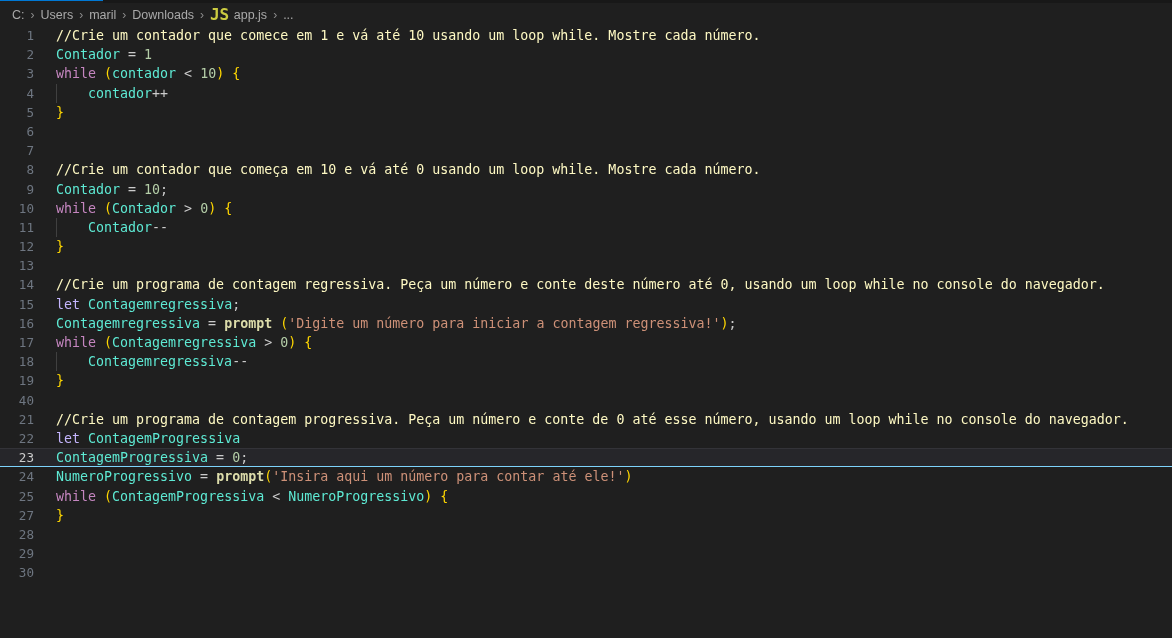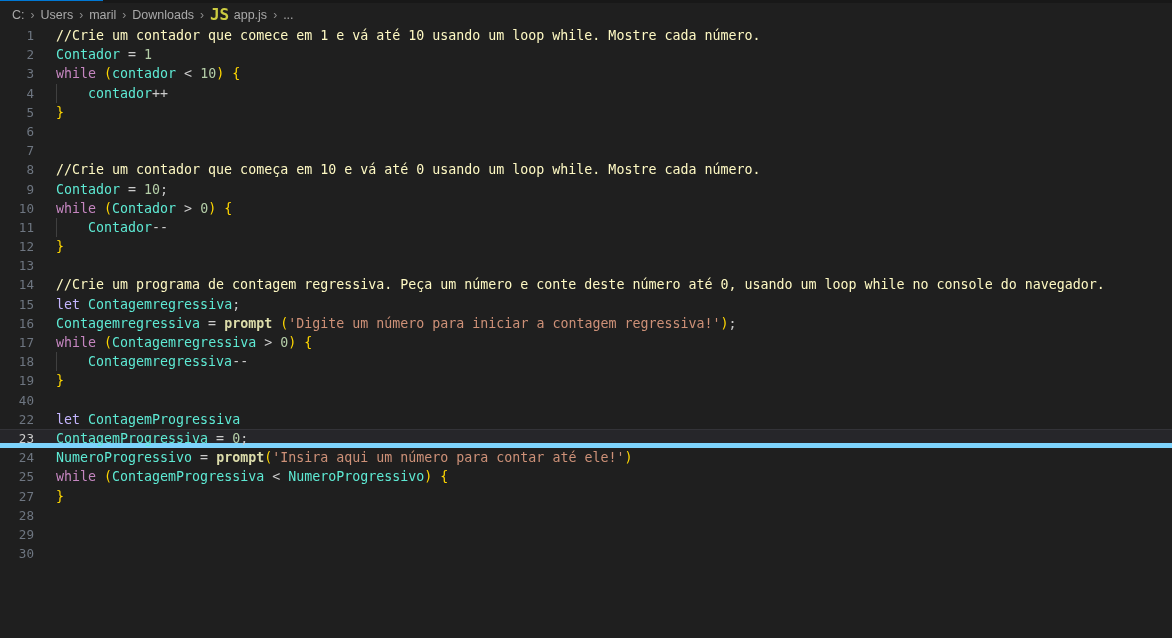--- a/index.html
+++ b/index.html
@@ -79,21 +79,21 @@
     position: relative;
     height: 19.2px;
     line-height: 19.2px;
     display: flex;
     white-space: pre;
     font-size: 13.3px;
   }
   .line.current {
     background: #26262a;
     border-top: 1px solid #333338;
-    border-bottom: 5px solid #7dd3fc;
+    border-bottom: 1px solid #7dd3fc;
     height: 19.2px;
     line-height: 17.2px;
   }
   .lineno {
     width: 34px;
     min-width: 34px;
     text-align: right;
     color: #6e7681;
     font-size: 12.6px;
     font-family: "DejaVu Sans Mono", monospace;
@@ -168,20 +168,21 @@
     <div class="line"><div class="lineno">11</div><div class="gutter-pad"></div><div class="code"><span class="t-default">    </span><span class="t-var">Contador</span><span class="t-default">--</span></div><div class="iguide"></div></div>
     <div class="line"><div class="lineno">12</div><div class="gutter-pad"></div><div class="code"><span class="t-br1">}</span></div></div>
     <div class="line"><div class="lineno">13</div><div class="gutter-pad"></div><div class="code">&nbsp;</div></div>
     <div class="line"><div class="lineno">14</div><div class="gutter-pad"></div><div class="code"><span class="t-comment">//Crie um programa de contagem regressiva. Peça um número e conte deste número até 0, usando um loop while no console do navegador.</span></div></div>
     <div class="line"><div class="lineno">15</div><div class="gutter-pad"></div><div class="code"><span class="t-keyword">let</span><span class="t-default"> </span><span class="t-var">Contagemregressiva</span><span class="t-default">;</span></div></div>
     <div class="line"><div class="lineno">16</div><div class="gutter-pad"></div><div class="code"><span class="t-var">Contagemregressiva</span><span class="t-default"> = </span><span class="t-func">prompt</span><span class="t-default"> </span><span class="t-br1">(</span><span class="t-str">'Digite um número para iniciar a contagem regressiva!'</span><span class="t-br1">)</span><span class="t-default">;</span></div></div>
     <div class="line"><div class="lineno">17</div><div class="gutter-pad"></div><div class="code"><span class="t-control">while</span><span class="t-default"> </span><span class="t-br1">(</span><span class="t-var">Contagemregressiva</span><span class="t-default"> &gt; </span><span class="t-num">0</span><span class="t-br1">)</span><span class="t-default"> </span><span class="t-br1">{</span></div></div>
     <div class="line"><div class="lineno">18</div><div class="gutter-pad"></div><div class="code"><span class="t-default">    </span><span class="t-var">Contagemregressiva</span><span class="t-default">--</span></div><div class="iguide"></div></div>
     <div class="line"><div class="lineno">19</div><div class="gutter-pad"></div><div class="code"><span class="t-br1">}</span></div></div>
     <div class="line"><div class="lineno">40</div><div class="gutter-pad"></div><div class="code">&nbsp;</div></div>
+    <div class="line"><div class="lineno">21</div><div class="gutter-pad"></div><div class="code"><span class="t-comment">//Crie um programa de contagem progressiva. Peça um número e conte de 0 até esse número, usando um loop while no console do navegador.</span></div></div>
     <div class="line"><div class="lineno">22</div><div class="gutter-pad"></div><div class="code"><span class="t-keyword">let</span><span class="t-default"> </span><span class="t-var">ContagemProgressiva</span></div></div>
     <div class="line current"><div class="lineno">23</div><div class="gutter-pad"></div><div class="code"><span class="t-var">ContagemProgressiva</span><span class="t-default"> = </span><span class="t-num">0</span><span class="t-default">;</span></div></div>
     <div class="line"><div class="lineno">24</div><div class="gutter-pad"></div><div class="code"><span class="t-var">NumeroProgressivo</span><span class="t-default"> = </span><span class="t-func">prompt</span><span class="t-br1">(</span><span class="t-str">'Insira aqui um número para contar até ele!'</span><span class="t-br1">)</span></div></div>
     <div class="line"><div class="lineno">25</div><div class="gutter-pad"></div><div class="code"><span class="t-control">while</span><span class="t-default"> </span><span class="t-br1">(</span><span class="t-var">ContagemProgressiva</span><span class="t-default"> &lt; </span><span class="t-var">NumeroProgressivo</span><span class="t-br1">)</span><span class="t-default"> </span><span class="t-br1">{</span></div></div>
     <div class="line"><div class="lineno">27</div><div class="gutter-pad"></div><div class="code"><span class="t-br1">}</span></div></div>
     <div class="line"><div class="lineno">28</div><div class="gutter-pad"></div><div class="code">&nbsp;</div></div>
     <div class="line"><div class="lineno">29</div><div class="gutter-pad"></div><div class="code">&nbsp;</div></div>
     <div class="line"><div class="lineno">30</div><div class="gutter-pad"></div><div class="code">&nbsp;</div></div>
   </div>
 

